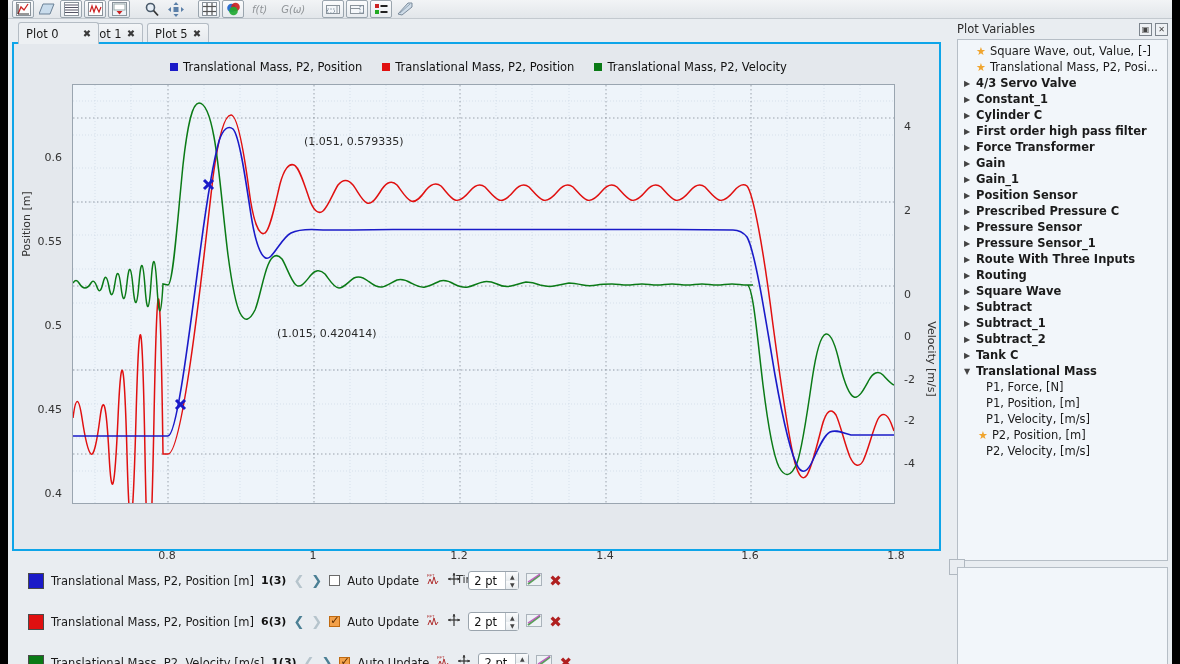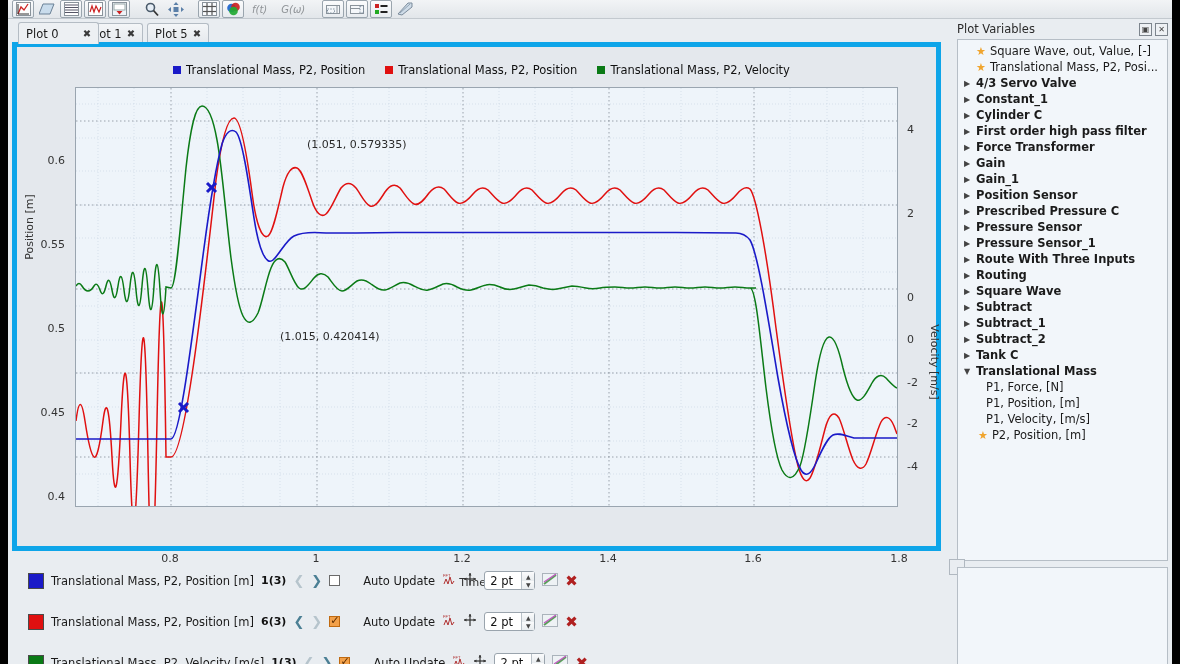--- a/index.html
+++ b/index.html
@@ -41,21 +41,21 @@
     background:linear-gradient(#f4f6f8,#e4e8ec);
     display:flex; align-items:center; gap:5px; padding:0 7px;
     font-size:11.5px; color:#1c1c1c;
   }
   .tab.active { background:#edf0f3; top:3px; height:22px; z-index:3;gap:24px; }
   .tabclose { color:#3a3a3a; font-size:10px; font-weight:bold; line-height:1; }
 
   
   #plotpanel {
     position:absolute; left:12px; top:42px; width:929px; height:509px;
-    background:#e4e8ed; border:5px solid #0ea5e9;
+    background:#e4e8ed; border:2px solid #0ea5e9;
   }
   #legend {
     position:absolute; left:0; top:14px; width:929px; height:18px;
     display:flex; align-items:center; justify-content:center; gap:20px;
     font-size:11.5px; color:#111;
   }
   .lgitem { display:flex; align-items:center; gap:5px; }
   .lgsw { width:8px; height:8px; display:inline-block; }
 
   #plotarea {
@@ -89,21 +89,21 @@
   .srow { position:absolute; left:0; width:940px; height:41px; display:flex; align-items:center; gap:7px; padding-left:20px; }
   .csw { width:16px; height:16px; border:1px solid #4a4a4a; }
   .sname { font-size:11.5px; color:#1b1b1b; }
   .scount { font-size:11px; font-weight:bold; color:#111; }
   .arrow { font-size:13px; font-weight:bold; }
   .arrow.on { color:#4b7f94; }
   .arrow.off { color:#b6c4cc; }
   .chk { width:11px; height:11px; border:1px solid #6a6a6a; background:#fff; display:inline-block; }
   .chk.on { background:#f3a14a; border-color:#c06a10; position:relative; }
   .chk.on:after { content:"✓"; position:absolute; left:0px; top:-3px; font-size:11px; color:#5a2c00; }
-  .aulabel { font-size:11.5px; color:#1b1b1b;margin-left:16px; }
+  .aulabel { font-size:11.5px; color:#1b1b1b; }
   .spin { display:flex; align-items:center; border:1px solid #9aa4ad; border-radius:3px;
           background:#fff; height:19px; }
   .spinval { width:36px; padding-left:5px; font-size:11.5px; color:#111; }
   .spinbtns { display:flex; flex-direction:column; border-left:1px solid #b9c1c8; width:13px; height:17px; }
   .spinb { flex:1; display:flex; align-items:center; justify-content:center; font-size:6px; color:#444;
            background:linear-gradient(#fafbfc,#e8ecef); }
   .xdel { color:#b02020; font-size:15px; font-weight:bold; }
 
   
   #varpanel { position:absolute; left:953px; top:19px; width:219px; height:645px; background:#e9edf1; }
@@ -651,19 +651,22 @@
       <div class="vrow leaf">
           <span>P1, Position, [m]</span>
         </div>
       <div class="vrow leaf">
           <span>P1, Velocity, [m/s]</span>
         </div>
       <div class="vrow" style="padding-left:20px;">
           <span class="star">★</span>
           <span>P2, Position, [m]</span>
         </div>
+      <div class="vrow leaf">
+          <span>P2, Velocity, [m/s]</span>
+        </div>
     </div>
 
     <div id="varbtn"></div>
     <div id="varbottom"></div>
   </div>
 
 </div>
 
 </body></html>

